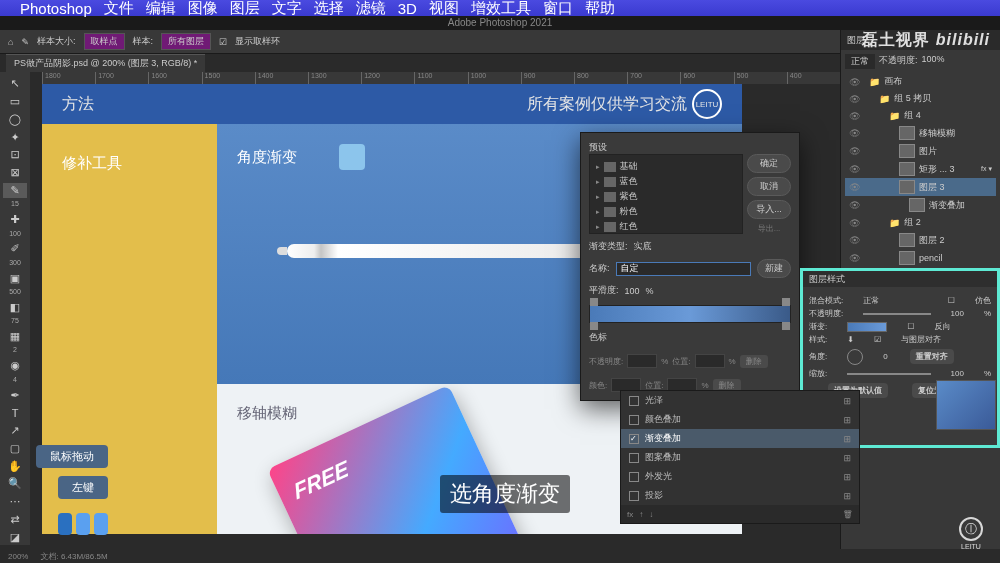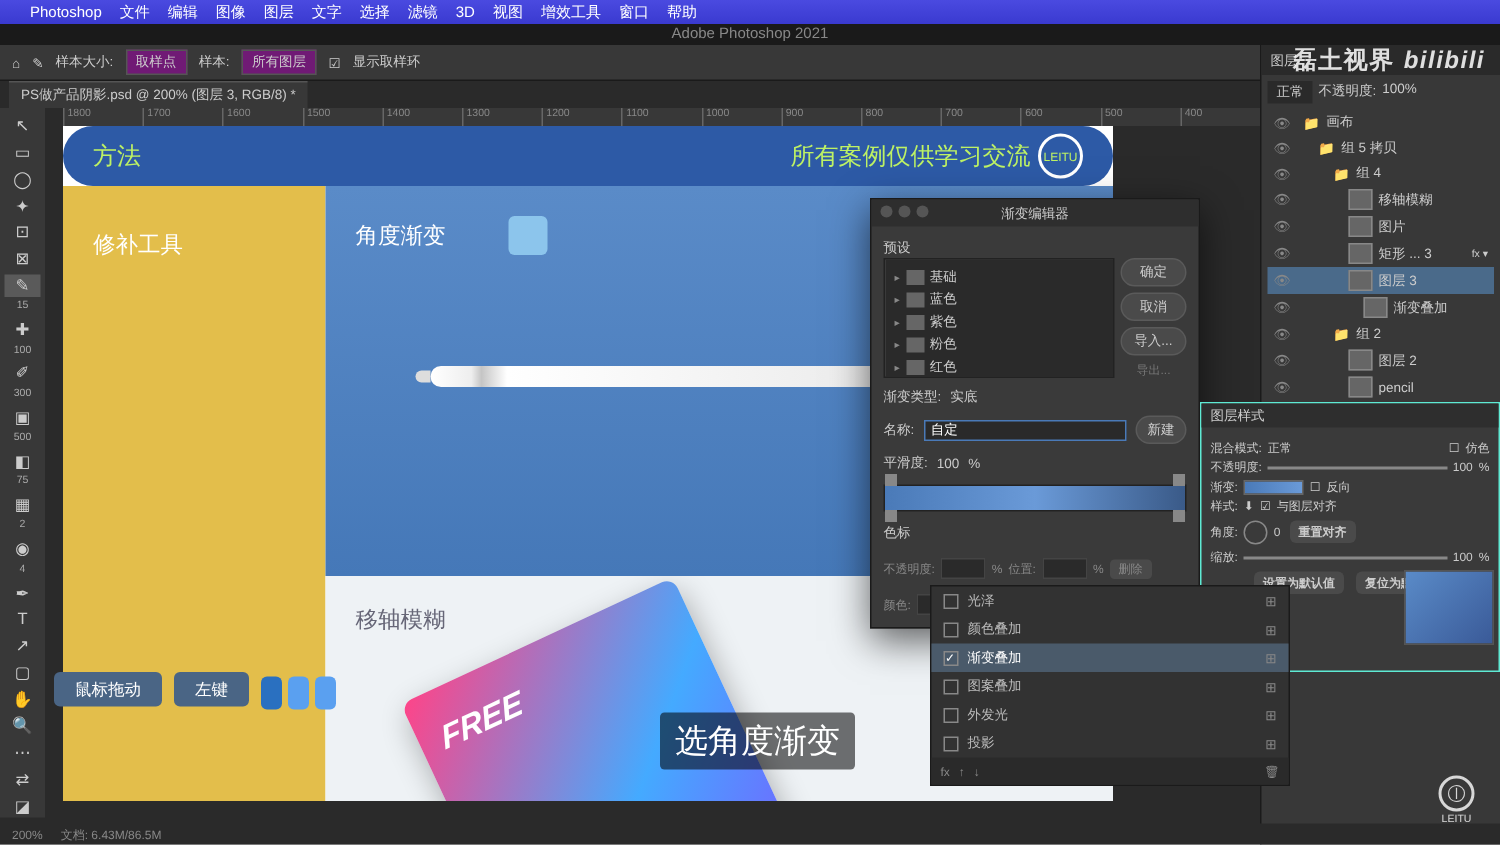--- a/index.html
+++ b/index.html
@@ -1,32 +1,32 @@
 <!DOCTYPE html>
 <html><head>
 <meta charset="utf-8">
 <style>
 * { margin: 0; padding: 0; box-sizing: border-box; font-family: -apple-system, "PingFang SC", sans-serif; }
 body { width: 1000px; height: 563px; background: #2a2a2a; overflow: hidden; position: relative; }
 
-.mac-menubar { height: 16px; background: linear-gradient(#4a4ae0, #3a3ad0); display: flex; align-items: center; padding: 0 8px; font-size: 10px; color: white; gap: 12px; }
+.mac-menubar { height: 16px; background: linear-gradient(#4a4ae0, #3a3ad0); display: flex; align-items: center; padding: 0 8px; font-size: 15px; color: white; gap: 12px; }
 .mac-menubar .apple { font-size: 11px; }
 
 .app-title { height: 14px; background: #1a1a1a; color: #888; font-size: 10px; text-align: center; line-height: 14px; }
 
 .options-bar { height: 24px; background: #383838; border-bottom: 1px solid #1a1a1a; display: flex; align-items: center; padding: 0 8px; font-size: 9px; color: #ccc; gap: 8px; }
 .options-bar .sel { background: #701a75; padding: 1px 6px; border: 1px solid #555; }
 
 .tab-bar { height: 18px; background: #2a2a2a; display: flex; align-items: flex-end; padding: 0 6px; font-size: 9px; color: #ccc; }
 .tab-bar .tab { background: #383838; padding: 2px 8px; border-top: 1px solid #555; }
 .ruler-h { position: absolute; top: 72px; left: 42px; right: 160px; height: 12px; background: #383838; font-size: 7px; color: #888; display: flex; }
 .ruler-h span { flex: 1; border-left: 1px solid #666; padding-left: 2px; }
 
 .canvas { position: absolute; top: 84px; left: 42px; width: 700px; height: 450px; background: #fff; overflow: hidden; }
-.canvas .header { height: 40px; background: #2d5aa6; color: #bef264; display: flex; align-items: center; justify-content: space-between; padding: 0 20px; font-size: 16px; border-radius: 20px; }
+.canvas .header { height: 40px; background: #2d5aa6; color: #e5e5e5; display: flex; align-items: center; justify-content: space-between; padding: 0 20px; font-size: 16px; }
 .canvas .header .logo { width: 30px; height: 30px; border: 2px solid white; border-radius: 50%; font-size: 8px; display: flex; align-items: center; justify-content: center; }
 .canvas .row1 { display: flex; height: 260px; }
 .canvas .col-left { width: 175px; background: #e3be4b; padding: 30px 20px; font-size: 15px; color: #fff; }
 .canvas .col-right { flex: 1; background: linear-gradient(#5a8bc8, #4578b8); padding: 20px; position: relative; }
 .canvas .col-right .title { color: white; font-size: 15px; display: flex; align-items: center; gap: 8px; }
 .canvas .swatch { width: 26px; height: 26px; border-radius: 4px; display: inline-block; }
 .canvas .pencil { position: absolute; top: 120px; left: 70px; width: 340px; height: 14px; background: linear-gradient(90deg, #fff 0%, #eee 8%, #c5c5c5 10%, #fff 15%, #e8e8e8 100%); border-radius: 7px 2px 2px 7px; }
 .canvas .pencil::before { content: ''; position: absolute; left: -10px; top: 3px; width: 10px; height: 8px; background: #ddd; border-radius: 4px 0 0 4px; }
 .canvas .row2 { display: flex; height: 200px; }
 .canvas .row2 .col-left { background: #e3be4b; }
@@ -61,39 +61,39 @@
 .gradient-editor .btn { background: #4a4a4a; border: 1px solid #5a5a5a; border-radius: 10px; padding: 2px 0; text-align: center; cursor: pointer; }
 .gradient-editor .field-row { display: flex; align-items: center; gap: 6px; margin-top: 6px; }
 .gradient-editor .field-row input { flex: 1; background: #2a2a2a; border: 1px solid #4a7ab8; color: #fff; font-size: 9px; padding: 1px 4px; }
 .gradient-editor .grad-bar { height: 18px; background: linear-gradient(90deg, #4a7ab8, #6a9ad8, #3a5a88); margin: 8px 0 4px; position: relative; border: 1px solid #222; }
 .gradient-editor .grad-bar .stop-top { position: absolute; top: -8px; width: 8px; height: 8px; background: #888; }
 .gradient-editor .grad-bar .stop-bot { position: absolute; bottom: -8px; width: 8px; height: 8px; background: #888; }
 .gradient-editor .stop-fields { display: flex; gap: 4px; margin-top: 10px; align-items: center; font-size: 8px; color: #888; }
 .gradient-editor .stop-fields .fld { background: #2a2a2a; width: 30px; height: 14px; border: 1px solid #444; }
 .gradient-editor .stop-fields .del { background: #4a4a4a; padding: 1px 6px; border-radius: 3px; }
 
-.layer-style { position: absolute; right: 0; top: 268px; width: 200px; height: 180px; background: #3a3a3a; border: 1px solid #5eead4; font-size: 9px; color: #ccc; }
+.layer-style { position: absolute; right: 0; top: 268px; width: 200px; height: 180px; background: #3a3a3a; border: 3px solid #5eead4; font-size: 9px; color: #ccc; }
 .layer-style .titlebar { height: 16px; background: #2e2e2e; padding: 0 6px; line-height: 16px; }
 .layer-style .body { padding: 6px; display: flex; gap: 6px; }
 .layer-style .right-col { flex: 1; font-size: 8px; }
-.layer-style .right-col .r { display: flex; align-items: center; gap: 4px; margin: 2px 0; }
+.layer-style .right-col .r { display: flex; align-items: center; gap: 20px; margin: 2px 0; }
 .layer-style .grad-sw { width: 40px; height: 10px; background: linear-gradient(90deg, #4a7ab8, #6a9ad8); border: 1px solid #666; }
 .layer-style .bigbtn { background: #4a4a4a; border-radius: 4px; padding: 2px 6px; margin: 2px; display: inline-block; font-weight: bold; }
 
 .fx-list-panel { position: absolute; left: 620px; top: 390px; width: 240px; background: #323232; border: 1px solid #1a1a1a; font-size: 9px; color: #bbb; }
 .fx-list-panel .fx-item { padding: 3px 8px; display: flex; align-items: center; gap: 6px; }
 .fx-list-panel .fx-item.sel { background: #4a5a6a; color: #fff; }
 .fx-list-panel .fx-item .cb { width: 10px; height: 10px; border: 1px solid #888; }
 .fx-list-panel .fx-item .cb.on::after { content: '✓'; font-size: 8px; position: relative; top: -2px; }
 .fx-list-panel .fx-item .plus { margin-left: auto; color: #888; }
 .fx-list-panel .footer { height: 18px; background: #2a2a2a; padding: 0 6px; display: flex; align-items: center; gap: 6px; color: #888; font-size: 8px; }
 
 .subtitle { position: absolute; left: 440px; top: 475px; background: rgba(0,0,0,0.55); color: white; font-size: 22px; font-weight: 500; padding: 4px 10px; border-radius: 3px; }
 
-.overlay-tips { position: absolute; left: 36px; top: 445px; display: flex; flex-direction: row; gap: 8px; align-items: center; }
+.overlay-tips { position: absolute; left: 36px; top: 445px; display: flex; flex-direction: column; gap: 8px; align-items: flex-end; }
 .overlay-tips .chip { background: #4a6585; color: white; font-size: 11px; padding: 4px 14px; border-radius: 4px; }
 .overlay-tips .mouse-ind { display: flex; gap: 4px; margin-top: 6px; }
 .overlay-tips .mouse-ind span { width: 14px; height: 22px; background: #5aa0f0; border-radius: 4px; }
 .overlay-tips .mouse-ind span:first-child { background: #2a70c0; }
 
 .watermark { position: absolute; right: 10px; top: 30px; color: rgba(255,255,255,0.85); font-size: 16px; font-weight: bold; letter-spacing: 1px; }
 .watermark .brand { font-family: sans-serif; font-style: italic; font-weight: 900; margin-left: 6px; }
 .corner-logo { position: absolute; right: 12px; bottom: 12px; width: 34px; height: 34px; text-align: center; color: rgba(255,255,255,0.8); font-size: 7px; }
 .corner-logo .circ { width: 24px; height: 24px; border: 2px solid rgba(255,255,255,0.8); border-radius: 50%; margin: 0 auto 2px; display: flex; align-items: center; justify-content: center; font-size: 12px; }
 
@@ -295,28 +295,20 @@
           <span class="eye">👁</span>
           <span style="width:30px"></span>
           <span class="thumb"></span>
           <span>pencil</span>
         </div>
       </div>
   </div>
 </div>
 
 <div class="gradient-editor">
-  <div class="titlebar">
-    <div class="dots">
-        <span></span>
-        <span></span>
-        <span></span>
-      </div>
-    <span>渐变编辑器</span>
-  </div>
   <div class="body">
     <div>预设</div>
     <div class="presets">
       <div class="preset-list">
         <div class="preset-row">
             <span style="width:12px;height:10px;background:#666;"></span>
             <span>基础</span>
           </div>
         <div class="preset-row">
             <span style="width:12px;height:10px;background:#666;"></span>

